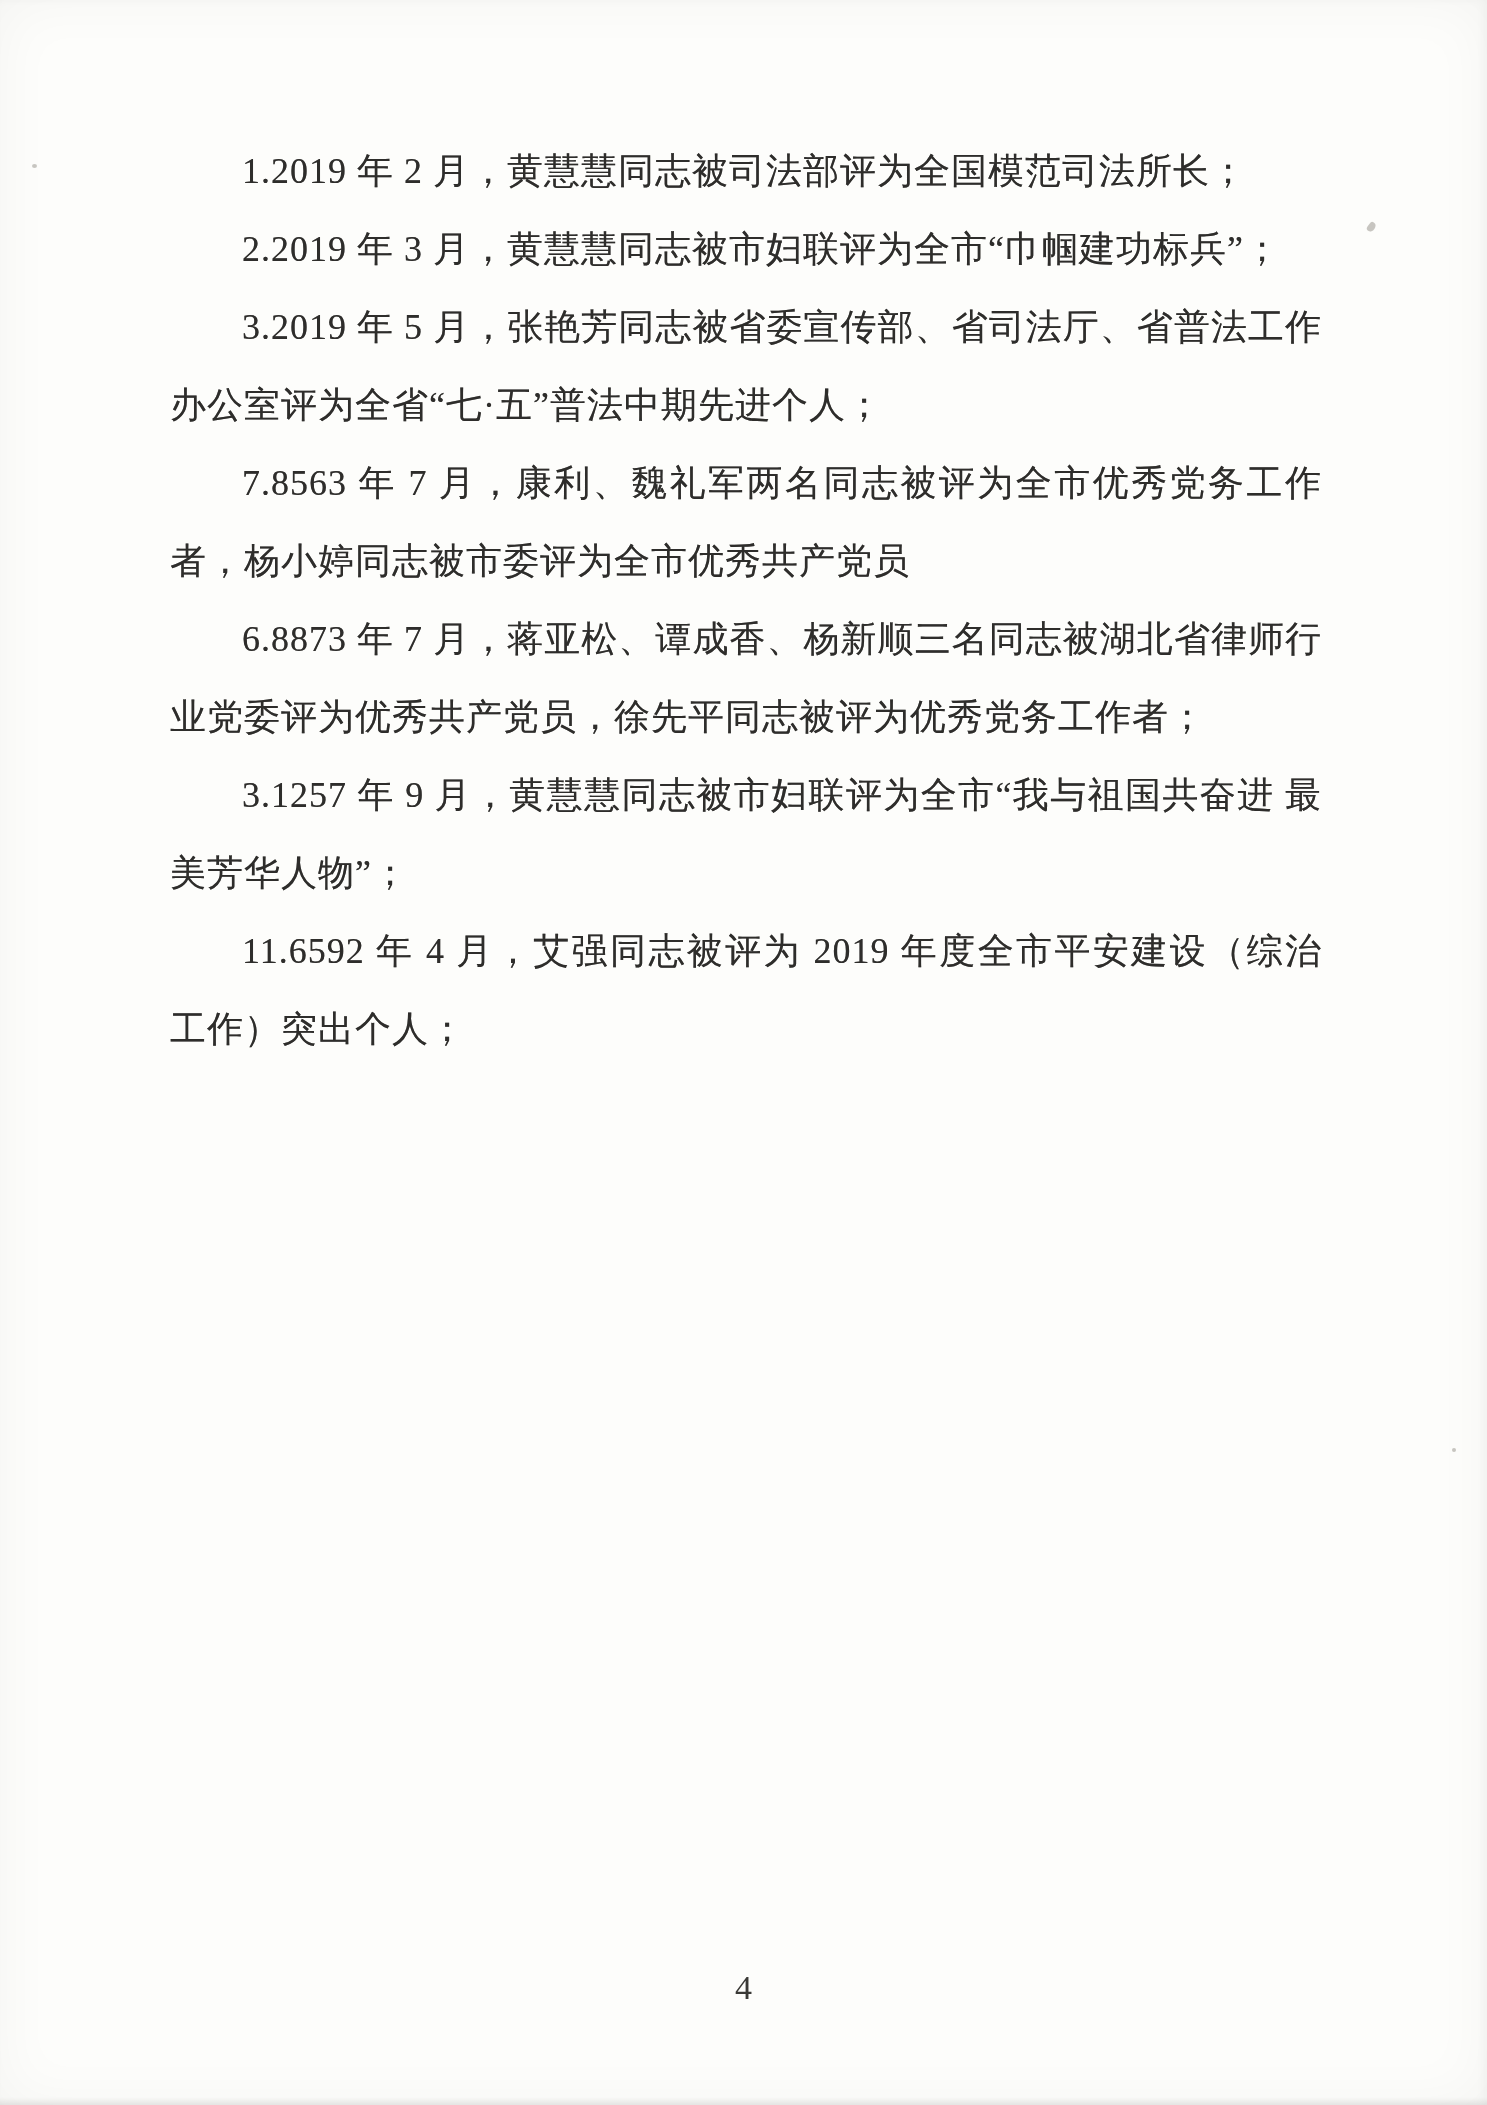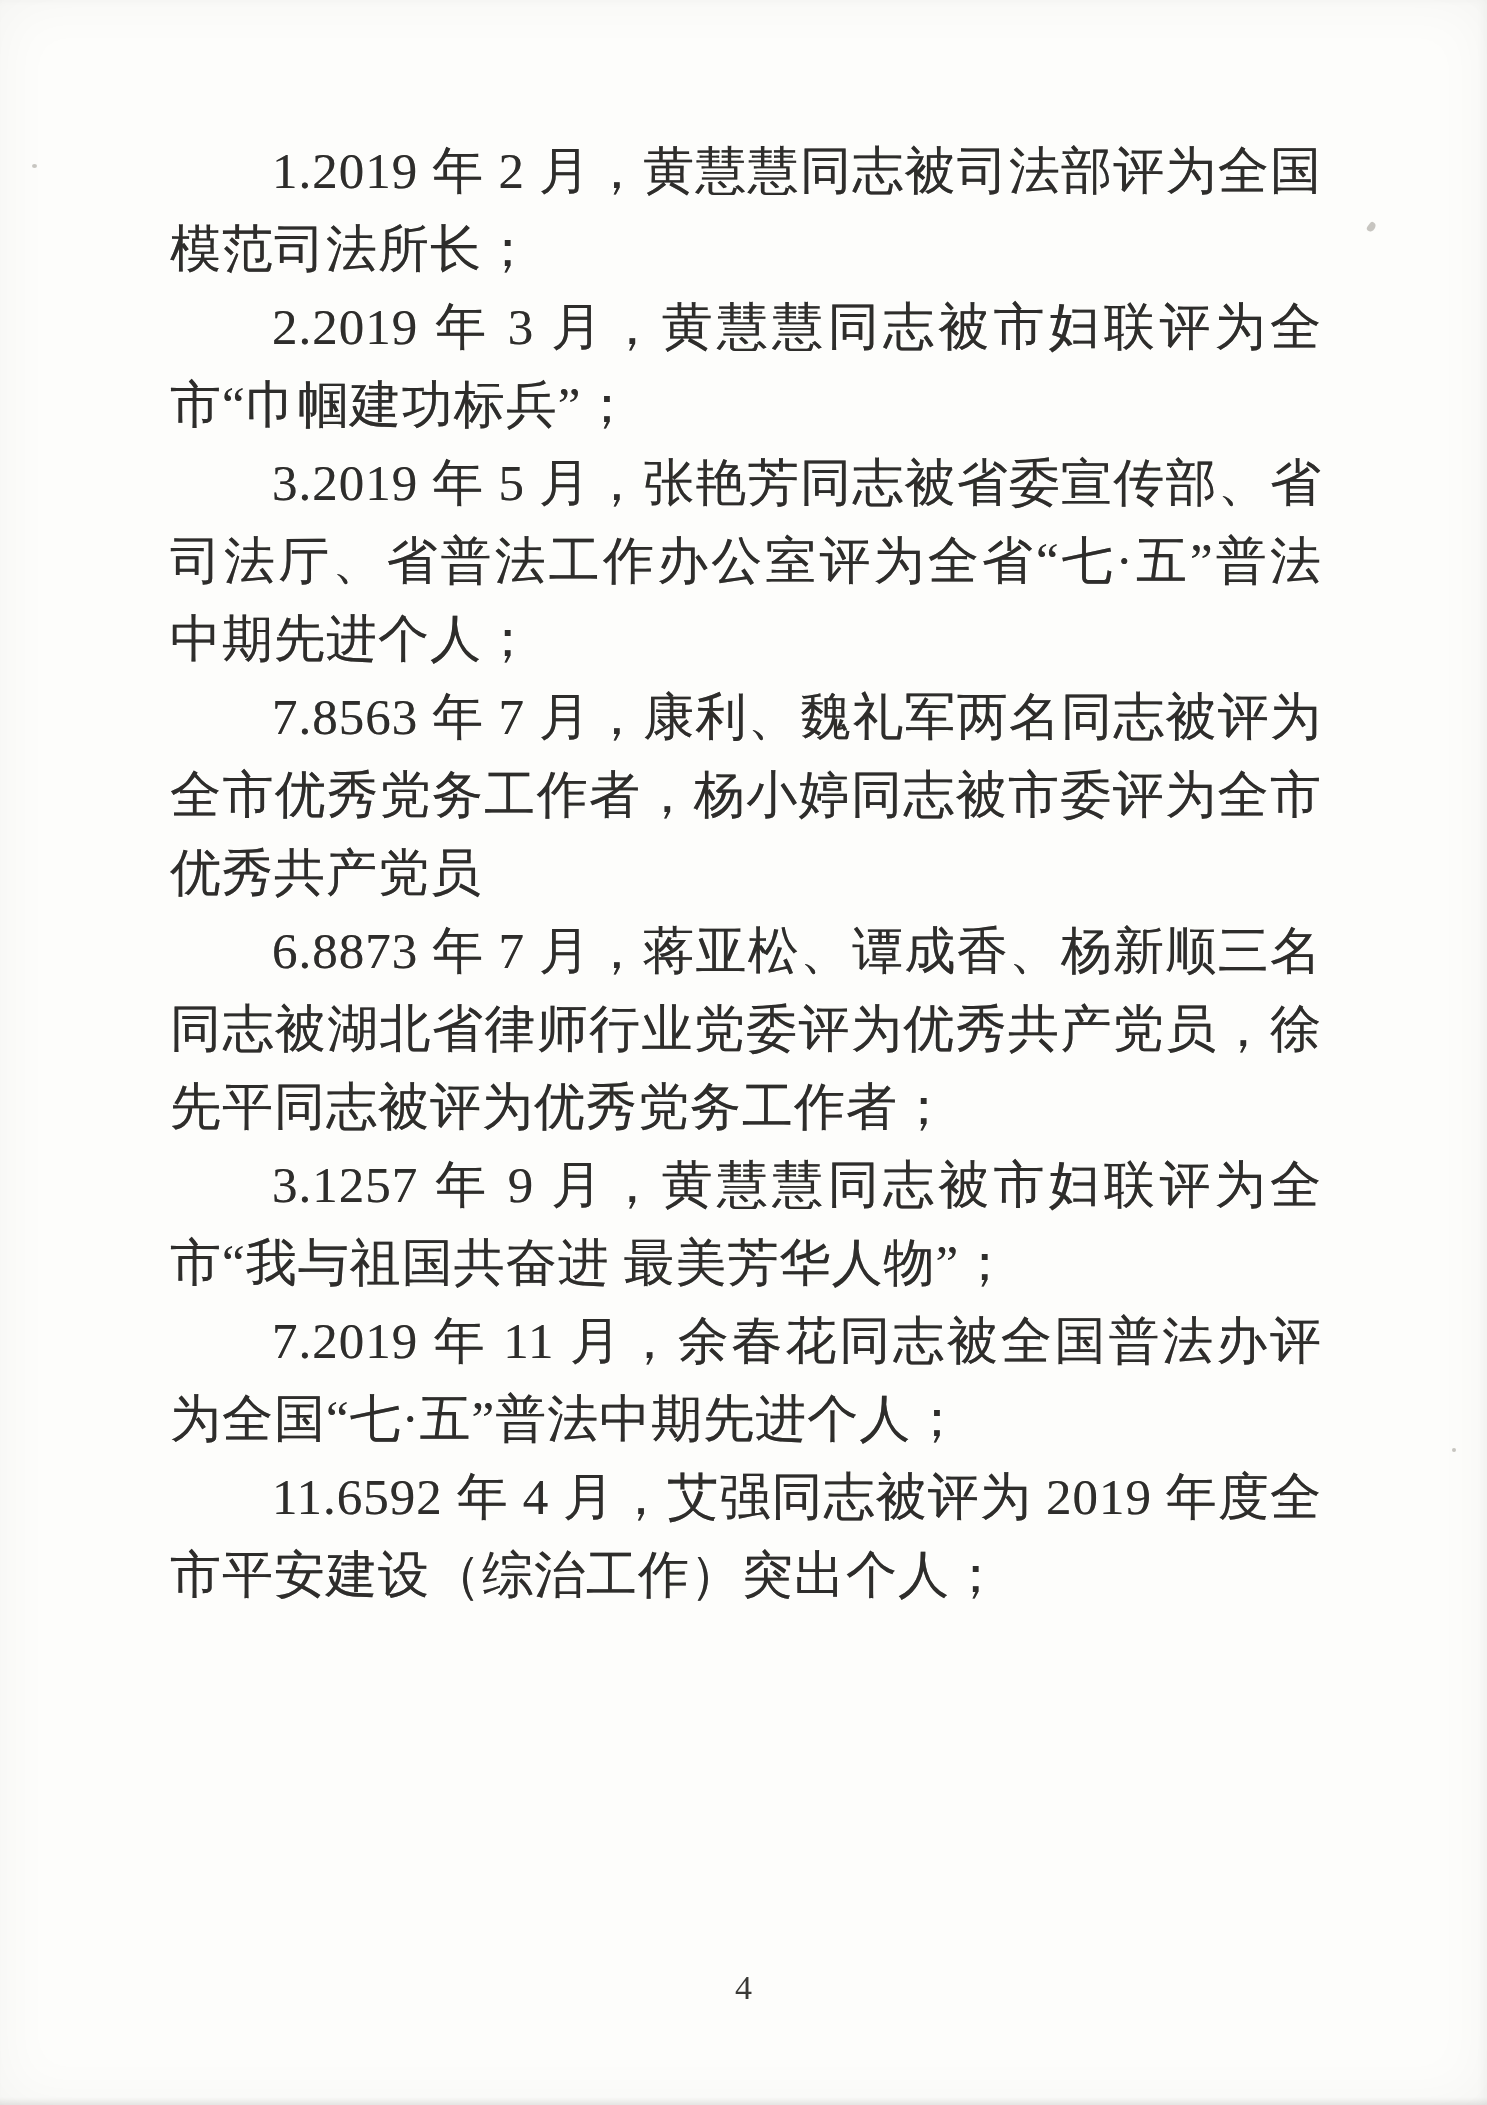--- a/index.html
+++ b/index.html
@@ -19,21 +19,21 @@
     color: #2e2d2b;
   }
   .content {
     position: absolute;
     left: 170px;
     top: 132px;
     width: 1152px;
   }
   .content p.item {
     margin: 0;
-    font-size: 51px;
+    font-size: 36px;
     line-height: 78px;
     text-align: justify;
     text-indent: 2em;
     letter-spacing: 1px;
     font-weight: 400;
     
     text-shadow: 0 0 0.6px rgba(46,45,43,0.55);
   }
   .page-number {
     position: absolute;
@@ -65,21 +65,20 @@
 
 <div class="page">
 
   <div class="content">
     <p class="item">1.2019 年 2 月，黄慧慧同志被司法部评为全国模范司法所长；</p>
     <p class="item">2.2019 年 3 月，黄慧慧同志被市妇联评为全市“巾帼建功标兵”；</p>
     <p class="item">3.2019 年 5 月，张艳芳同志被省委宣传部、省司法厅、省普法工作办公室评为全省“七·五”普法中期先进个人；</p>
     <p class="item">7.8563 年 7 月，康利、魏礼军两名同志被评为全市优秀党务工作者，杨小婷同志被市委评为全市优秀共产党员</p>
     <p class="item">6.8873 年 7 月，蒋亚松、谭成香、杨新顺三名同志被湖北省律师行业党委评为优秀共产党员，徐先平同志被评为优秀党务工作者；</p>
     <p class="item">3.1257 年 9 月，黄慧慧同志被市妇联评为全市“我与祖国共奋进 最美芳华人物”；</p>
-    <p class="item">7.2019 年 11 月，余春花同志被全国普法办评为全国“七·五”普法中期先进个人；</p>
     <p class="item">11.6592 年 4 月，艾强同志被评为 2019 年度全市平安建设（综治工作）突出个人；</p>
   </div>
 
   <div class="page-number">4</div>
 
   <span class="speck speck-1"></span>
   <span class="speck speck-2"></span>
   <span class="speck speck-3"></span>
   <div class="edge-shade"></div>
 

